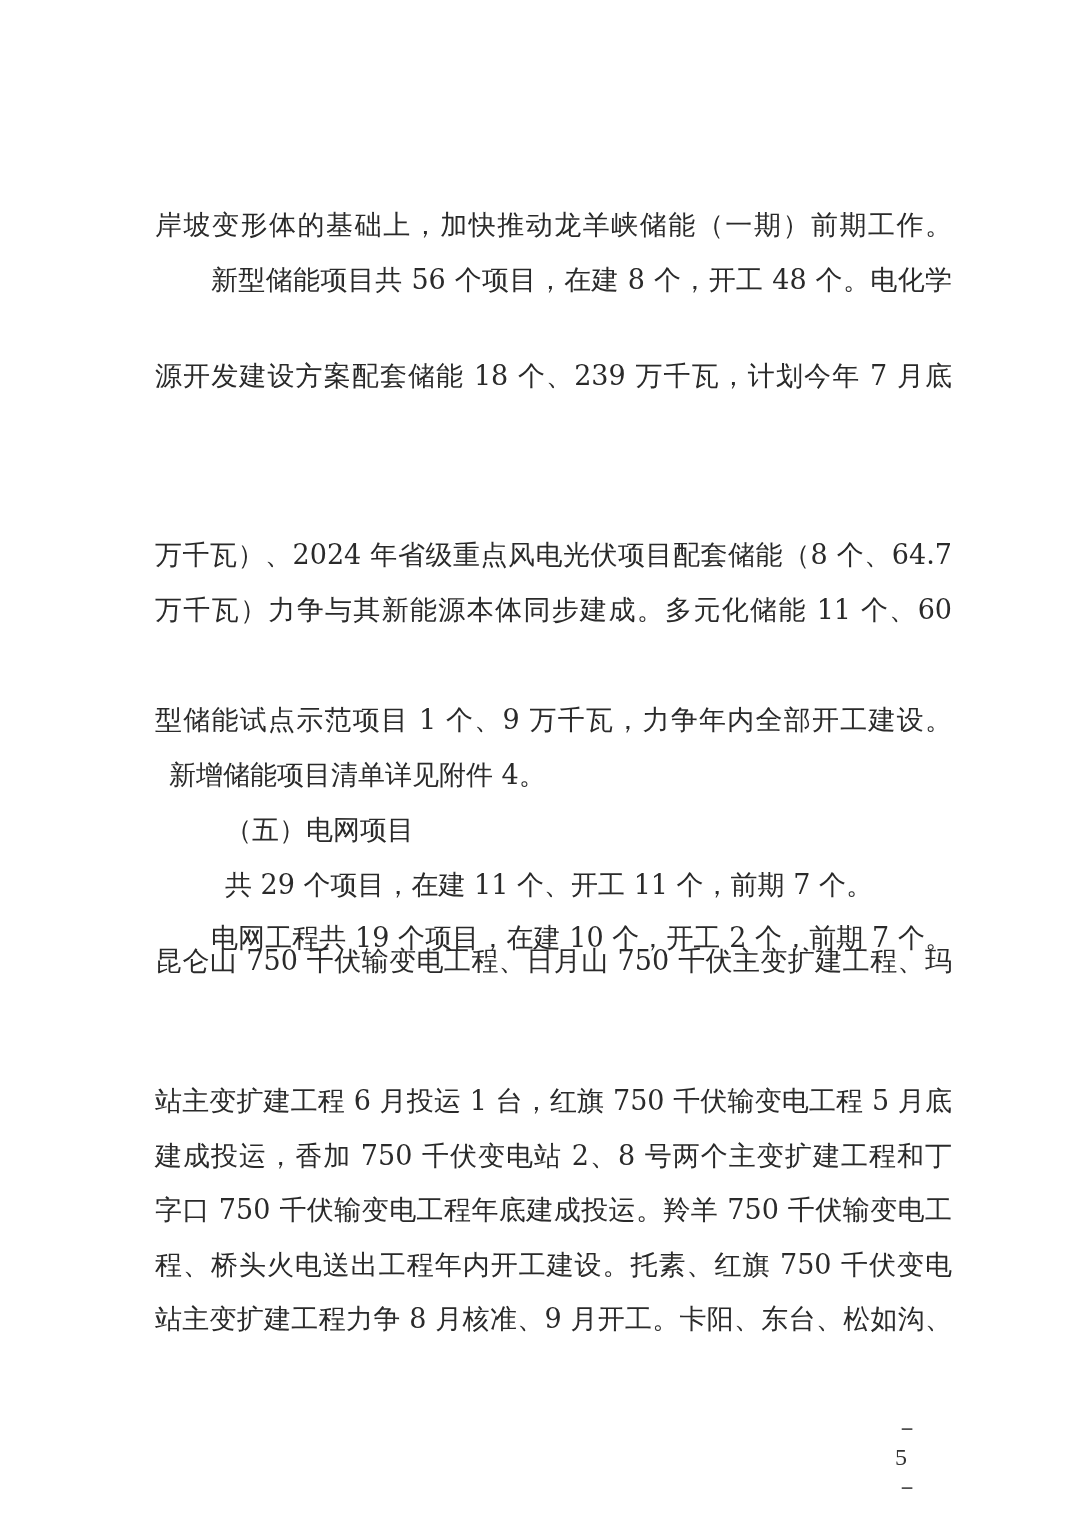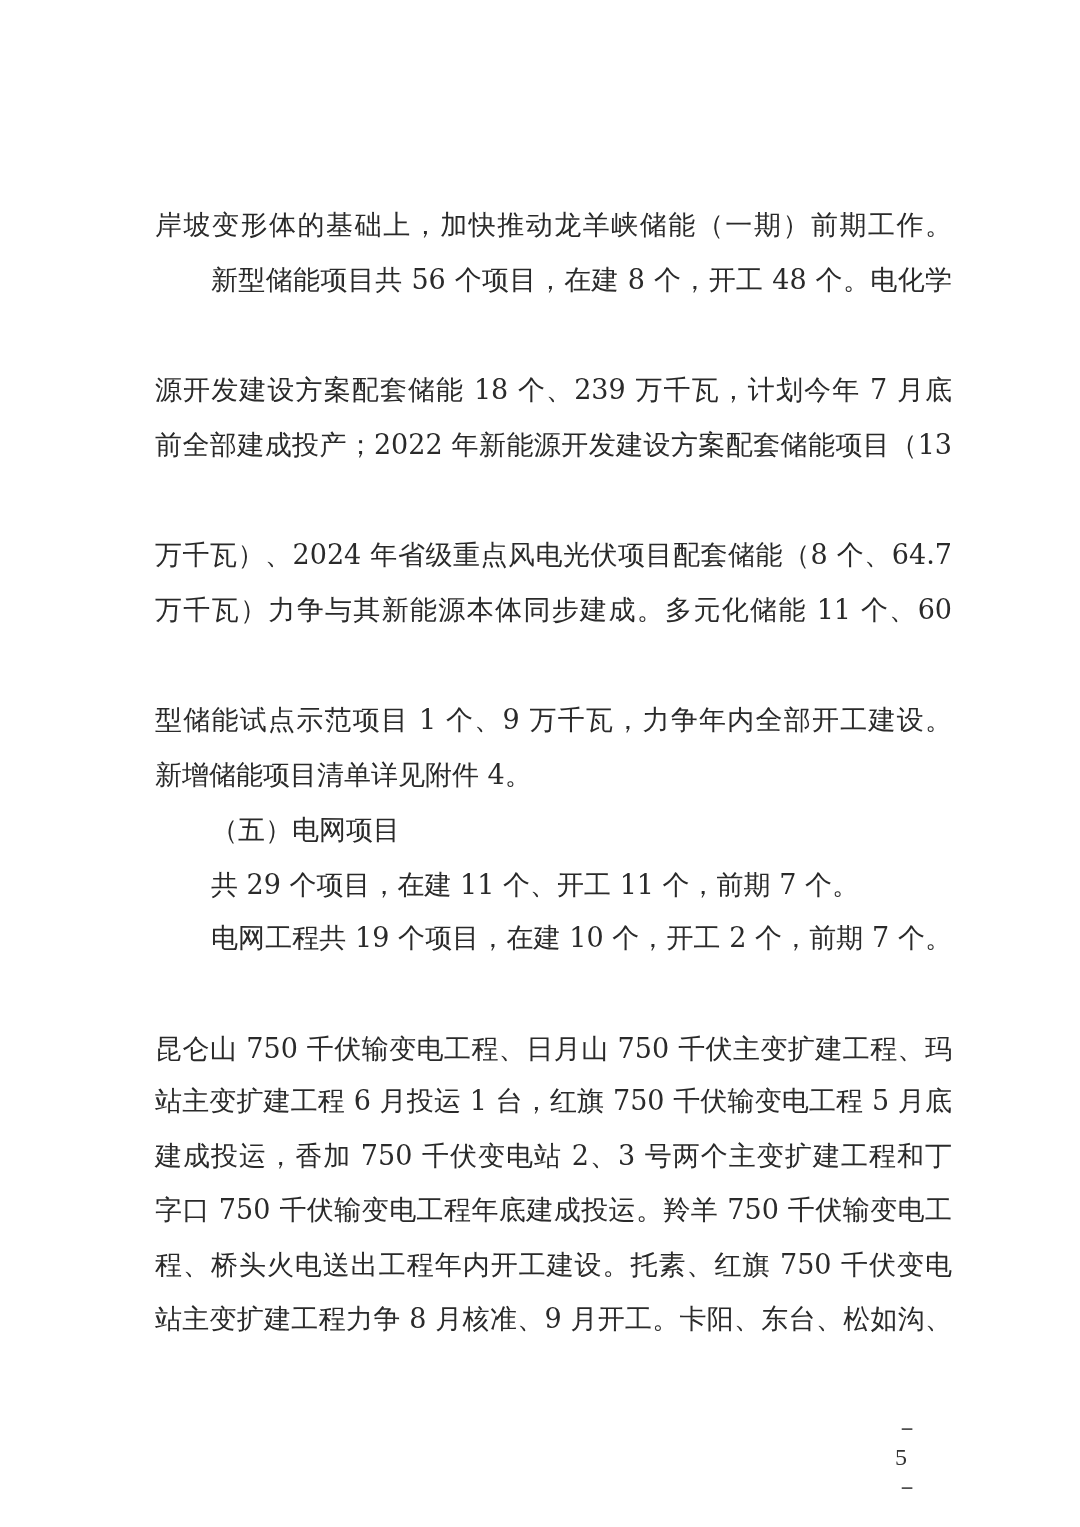--- a/index.html
+++ b/index.html
@@ -23,21 +23,21 @@
       width: 797px;
       height: 40px;
       font-size: 27px;
       line-height: 40px;
       white-space: nowrap;
       text-align: justify;
       text-align-last: justify;
       letter-spacing: 0px;
     }
     .line.indent { left: 211px; width: 741px; }
-    .line.last { text-align-last: left; }
+    .line.last { text-align-last: left; margin-left: 14px; }
     .line .b { font-weight: normal; }
     .page-number {
       position: absolute;
       left: 895px;
       top: 1412px;
       font-size: 24px;
       font-family: "Liberation Serif", serif;
       color: #333;
       letter-spacing: 2px;
     }
@@ -49,27 +49,24 @@
 
   <div class="line" style="top:205px">
     <span>岸坡变形体的基础上，加快推动龙羊峡储能（一期）前期工作。</span>
   </div>
 
   <div class="line indent" style="top:260px">
     <span class="b">新型储能项目共 56 个项目，在建 8 个，开工 48 个。</span><span>电化学</span>
   </div>
 
 
-  <div class="line" style="top:370px">
+  <div class="line" style="top:356px">
     <span>源开发建设方案配套储能 18 个、239 万千瓦，计划今年 7 月底</span>
   </div>
 
-  <div class="line" style="top:425px">
-    <span>前全部建成投产；2022 年新能源开发建设方案配套储能项目（13</span>
-  </div>
 
 
   <div class="line" style="top:535px">
     <span>万千瓦）、2024 年省级重点风电光伏项目配套储能（8 个、64.7</span>
   </div>
 
   <div class="line" style="top:590px">
     <span>万千瓦）力争与其新能源本体同步建成。多元化储能 11 个、60</span>
   </div>
 
@@ -87,31 +84,31 @@
   </div>
 
   <div class="line indent last" style="top:865px">
     <span class="b">共 29 个项目，在建 11 个、开工 11 个，前期 7 个。</span><span></span>
   </div>
 
   <div class="line indent" style="top:918px">
     <span class="b">电网工程共 19 个项目，</span><span>在建 10 个，开工 2 个，前期 7 个。</span>
   </div>
 
-  <div class="line" style="top:1029px">
+  <div class="line" style="top:941px">
     <span>昆仑山 750 千伏输变电工程、日月山 750 千伏主变扩建工程、玛</span>
   </div>
 
 
   <div class="line" style="top:1081px">
     <span>站主变扩建工程 6 月投运 1 台，红旗 750 千伏输变电工程 5 月底</span>
   </div>
 
   <div class="line" style="top:1136px">
-    <span>建成投运，香加 750 千伏变电站 2、3 号两个主变扩建工程和丁</span>
+    <span>建成投运，香加 750 千伏变电站 2、8 号两个主变扩建工程和丁</span>
   </div>
 
   <div class="line" style="top:1190px">
     <span>字口 750 千伏输变电工程年底建成投运。羚羊 750 千伏输变电工</span>
   </div>
 
   <div class="line" style="top:1245px">
     <span>程、桥头火电送出工程年内开工建设。托素、红旗 750 千伏变电</span>
   </div>
 

